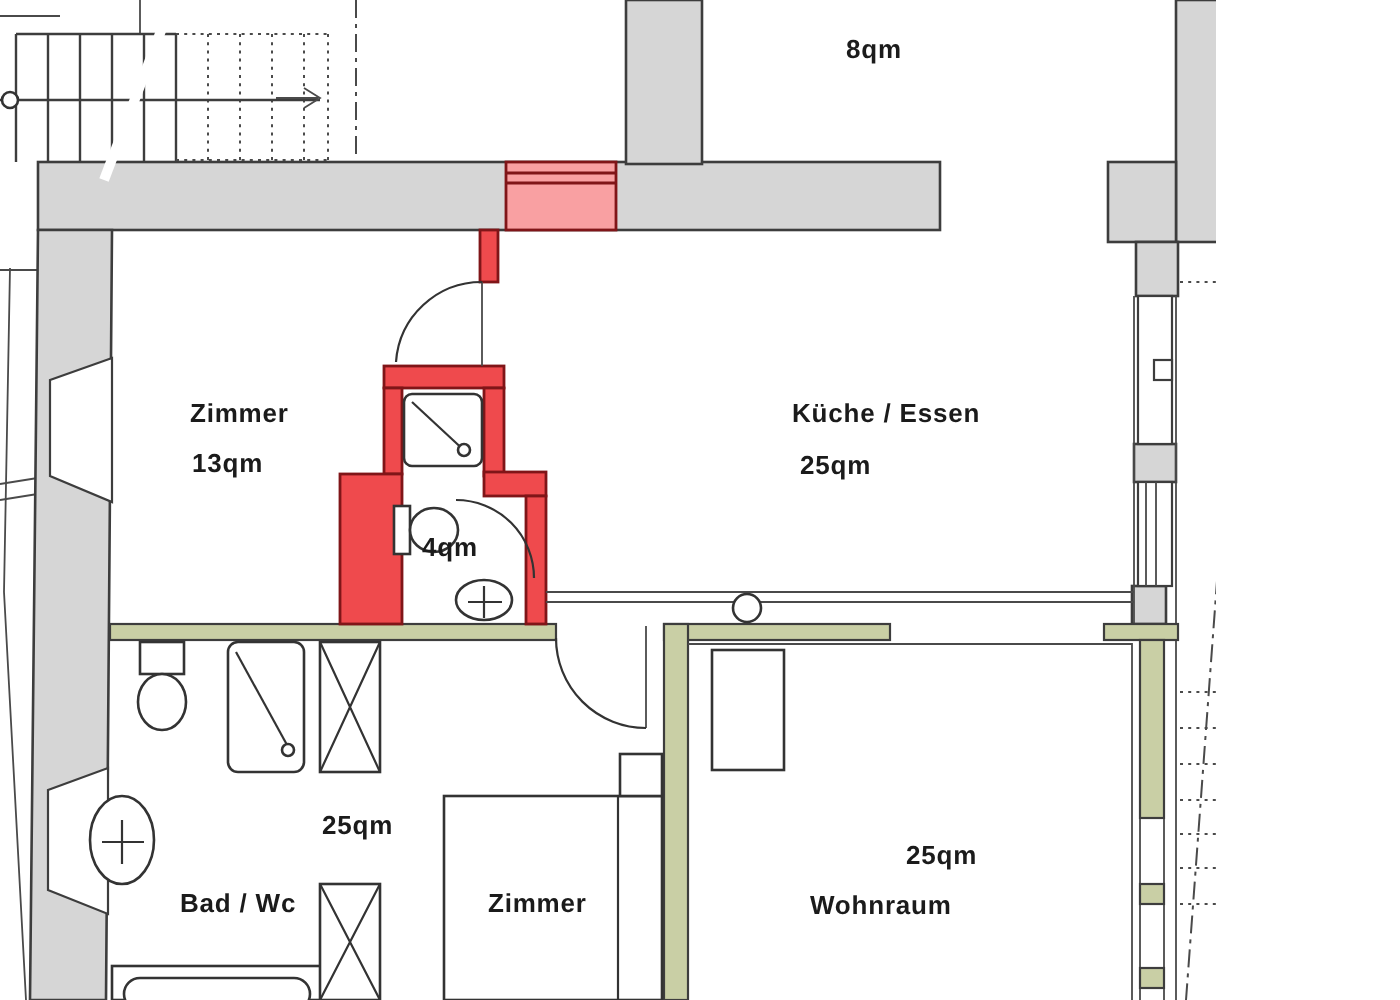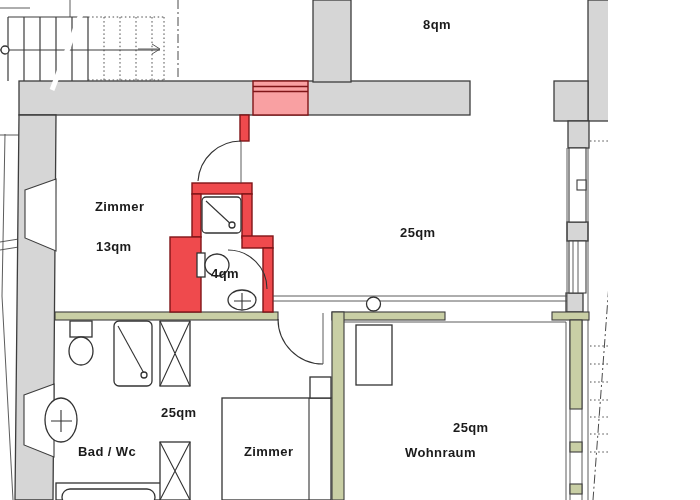--- a/index.html
+++ b/index.html
@@ -154,21 +154,22 @@
     <path class="dot" d="M590,141 H691"></path>
     <path class="dot" d="M667,243 V452 M667,243 H689"></path>
     <path class="dot" d="M590,346 H667 M590,364 H667 M590,382 H667 M590,400 H667 M590,417 H667 M590,434 H667 M590,452 H667"></path>
     <polyline class="tn" points="697,55 690,200 677,334 657,500"></polyline>
     <path class="dd" d="M630,0 L593,500"></path>
   </g>
 </svg>
 
   <div class="lbl" style="left:423px;top:17px">8qm</div>
   <div class="lbl" style="left:95px;top:199px">Zimmer</div>
-  <div class="lbl" style="left:96px;top:239px">13qm</div>
+  <div class="lbl" style="left:96px;top:224px">13qm</div>
+  <div class="lbl" style="left:396px;top:199px">Küche / Essen</div>
   <div class="lbl" style="left:400px;top:225px">25qm</div>
   <div class="lbl" style="left:211px;top:266px">4qm</div>
-  <div class="lbl" style="left:78px;top:444px">Bad / Wc</div>
+  <div class="lbl" style="left:90px;top:444px">Bad / Wc</div>
   <div class="lbl" style="left:161px;top:405px">25qm</div>
   <div class="lbl" style="left:244px;top:444px">Zimmer</div>
   <div class="lbl" style="left:453px;top:420px">25qm</div>
   <div class="lbl" style="left:405px;top:445px">Wohnraum</div>
 </div>
 
 </body></html>

